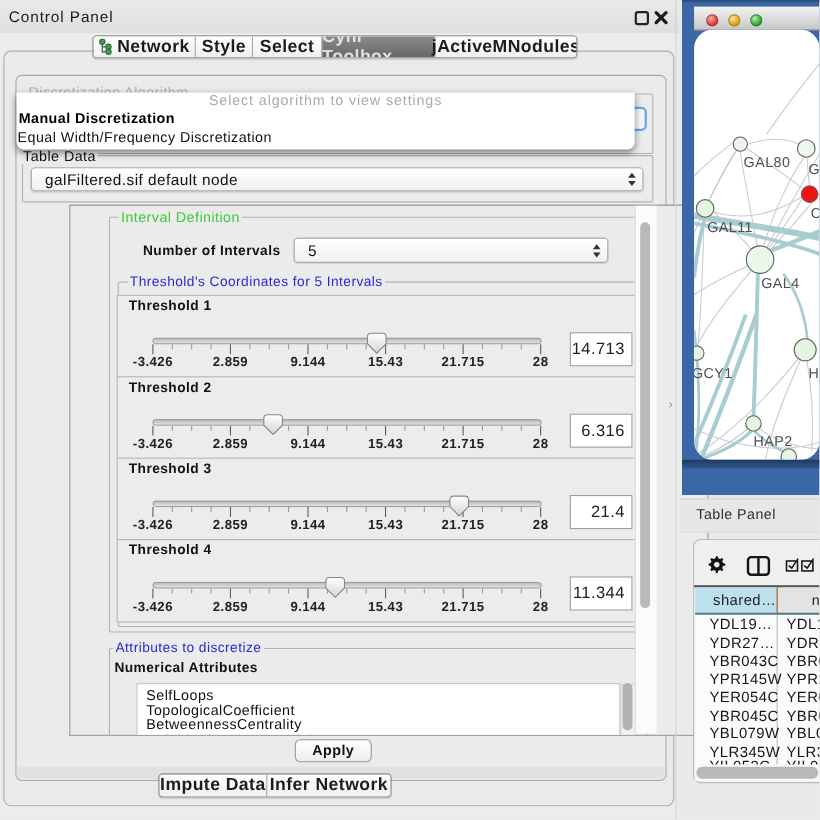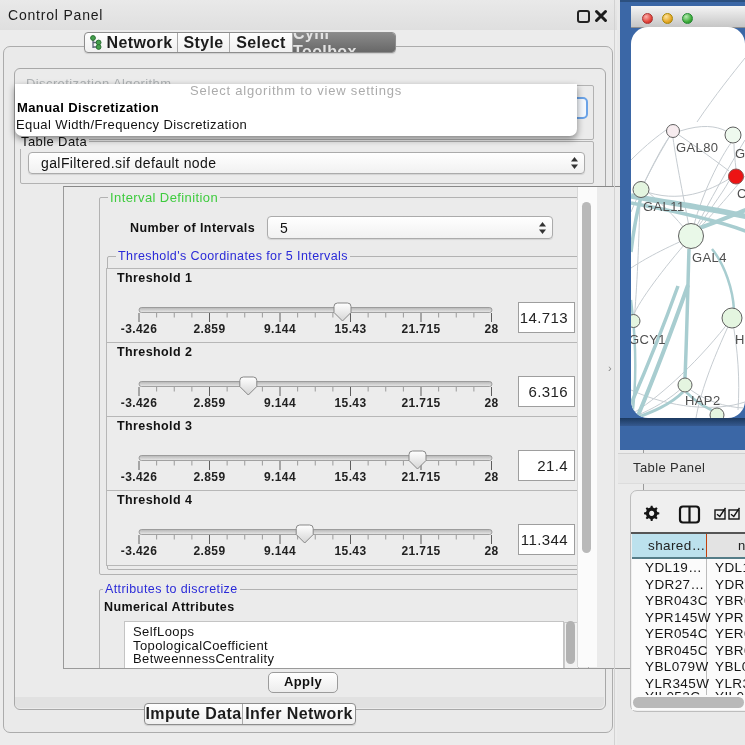--- a/index.html
+++ b/index.html
@@ -79,21 +79,21 @@
 #netcontent{left:631px;top:27px;width:114px;height:391px;background:#fff;overflow:hidden;border-radius:17px;}
 #netshadow{left:620px;top:418px;width:125px;height:8px;background:linear-gradient(#1c3a60,#35598f);}
 
 #tpbar{left:618px;top:453px;width:127px;height:29px;background:#e7e7e7;
   border-top:1px solid #d0d0d0;border-bottom:1px solid #dcdcdc;}
 #tptext{left:633px;top:460px;font-size:13px;color:#2e2e2e;}
 #tablepanel{left:630px;top:490px;width:130px;height:220px;background:#efefef;
   border:1px solid #bdbdbd;border-radius:7px 0 0 7px;}
 #tabletop{left:631px;top:532px;width:114px;height:2px;background:#555;}
 #thead1{left:632px;top:534px;width:74px;height:24px;background:#bce1ed;
-  border-right:5px solid #c2410c;font-size:13.5px;letter-spacing:0.4px;color:#222;text-align:left;line-height:24px;text-indent:16px;}
+  border-right:5px solid #c2410c;font-size:13.5px;letter-spacing:0.4px;color:#222;text-align:center;line-height:24px;text-indent:16px;}
 #thead2{left:707px;top:534px;width:38px;height:24px;background:#e3e3e3;
   font-size:13px;color:#222;padding-left:31px;line-height:24px;}
 #theadline{left:632px;top:557px;width:113px;height:2px;background:#557d88;}
 .trow{position:absolute;font-size:13.5px;letter-spacing:0.4px;color:#161616;height:16.5px;line-height:16.5px;}
 #hsbtrack{left:632px;top:695px;width:113px;height:15px;background:#fafafa;}
 #hsbthumb{left:633px;top:697px;width:111px;height:11px;background:#b9b9b9;border-radius:6px;}
 </style>
 </head>
 <body>
 <div id="app">
@@ -115,20 +115,21 @@
       <svg width="13" height="15" viewBox="0 0 13 15" style="margin-right:4px;">
         <path d="M3,4 L3,13 M3,7.5 L7,7.5 M3,12 L7,12" stroke="#5a6675" stroke-width="1.3" fill="none"></path>
         <circle cx="3" cy="3" r="2.4" fill="#44a04c" stroke="#2c7034"></circle>
         <circle cx="8.6" cy="7.5" r="2.4" fill="#44a04c" stroke="#2c7034"></circle>
         <circle cx="8.6" cy="12" r="2.4" fill="#44a04c" stroke="#2c7034"></circle>
       </svg>
       Network</div>
     <div class="s" style="width:51px;text-align:right;">Style</div>
     <div class="s" style="width:62px;">Select</div>
     <div class="s sel" style="width:102px;">Cyni Toolbox</div>
+    <div class="s" style="width:128px;">jActiveMNodules</div>
   </div>
 
   <div class="abs group" style="left:20px;top:85px;width:572px;height:53px;"></div>
   <div class="abs" style="left:556px;top:97px;width:28px;height:18px;border:2px solid #6ba3e7;border-radius:5px;background:#f4f8fd;"></div>
   <div class="abs" id="ghosttitle">Discretization Algorithm</div>
 
   <div class="abs group" style="left:20px;top:141px;width:572px;height:41px;"></div>
   <div class="abs" style="left:19px;top:134px;font-size:13px;color:#111;background:#ebebeb;padding:0 2px;z-index:2;">Table Data</div>
   <div class="combo" style="left:28px;top:152px;width:555px;height:20px;">
     <span class="ctext">galFiltered.sif default node</span>

